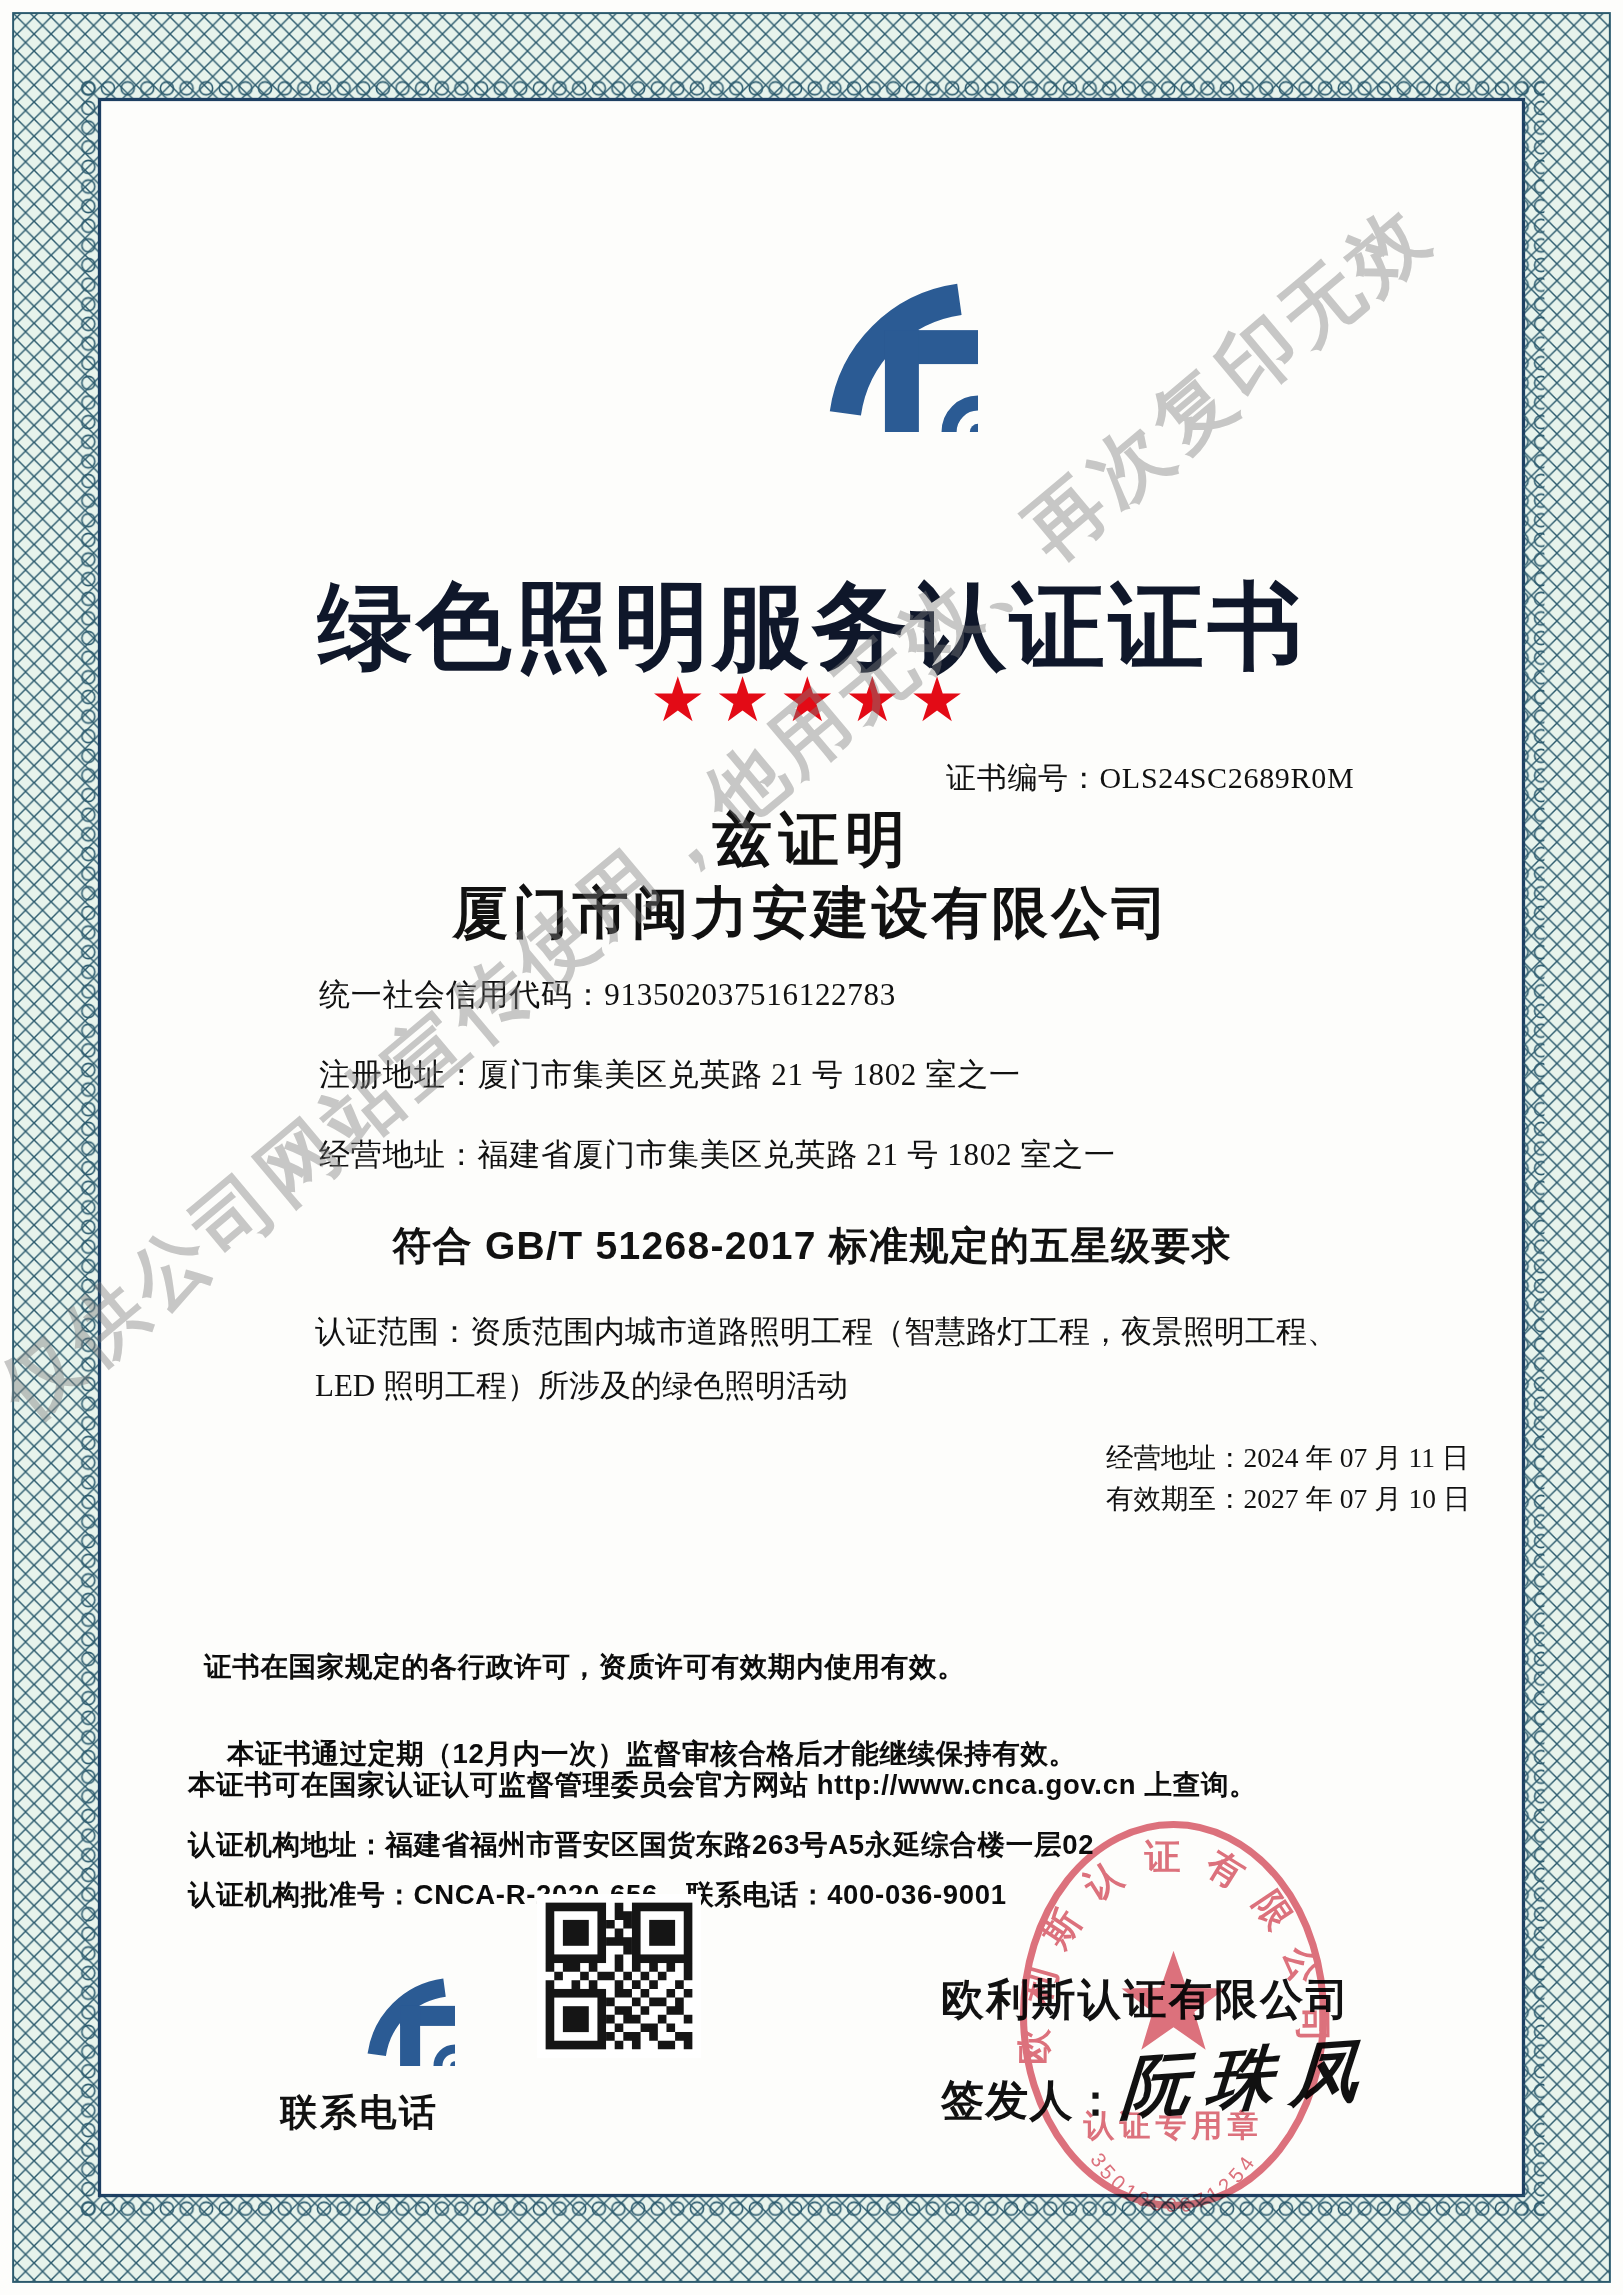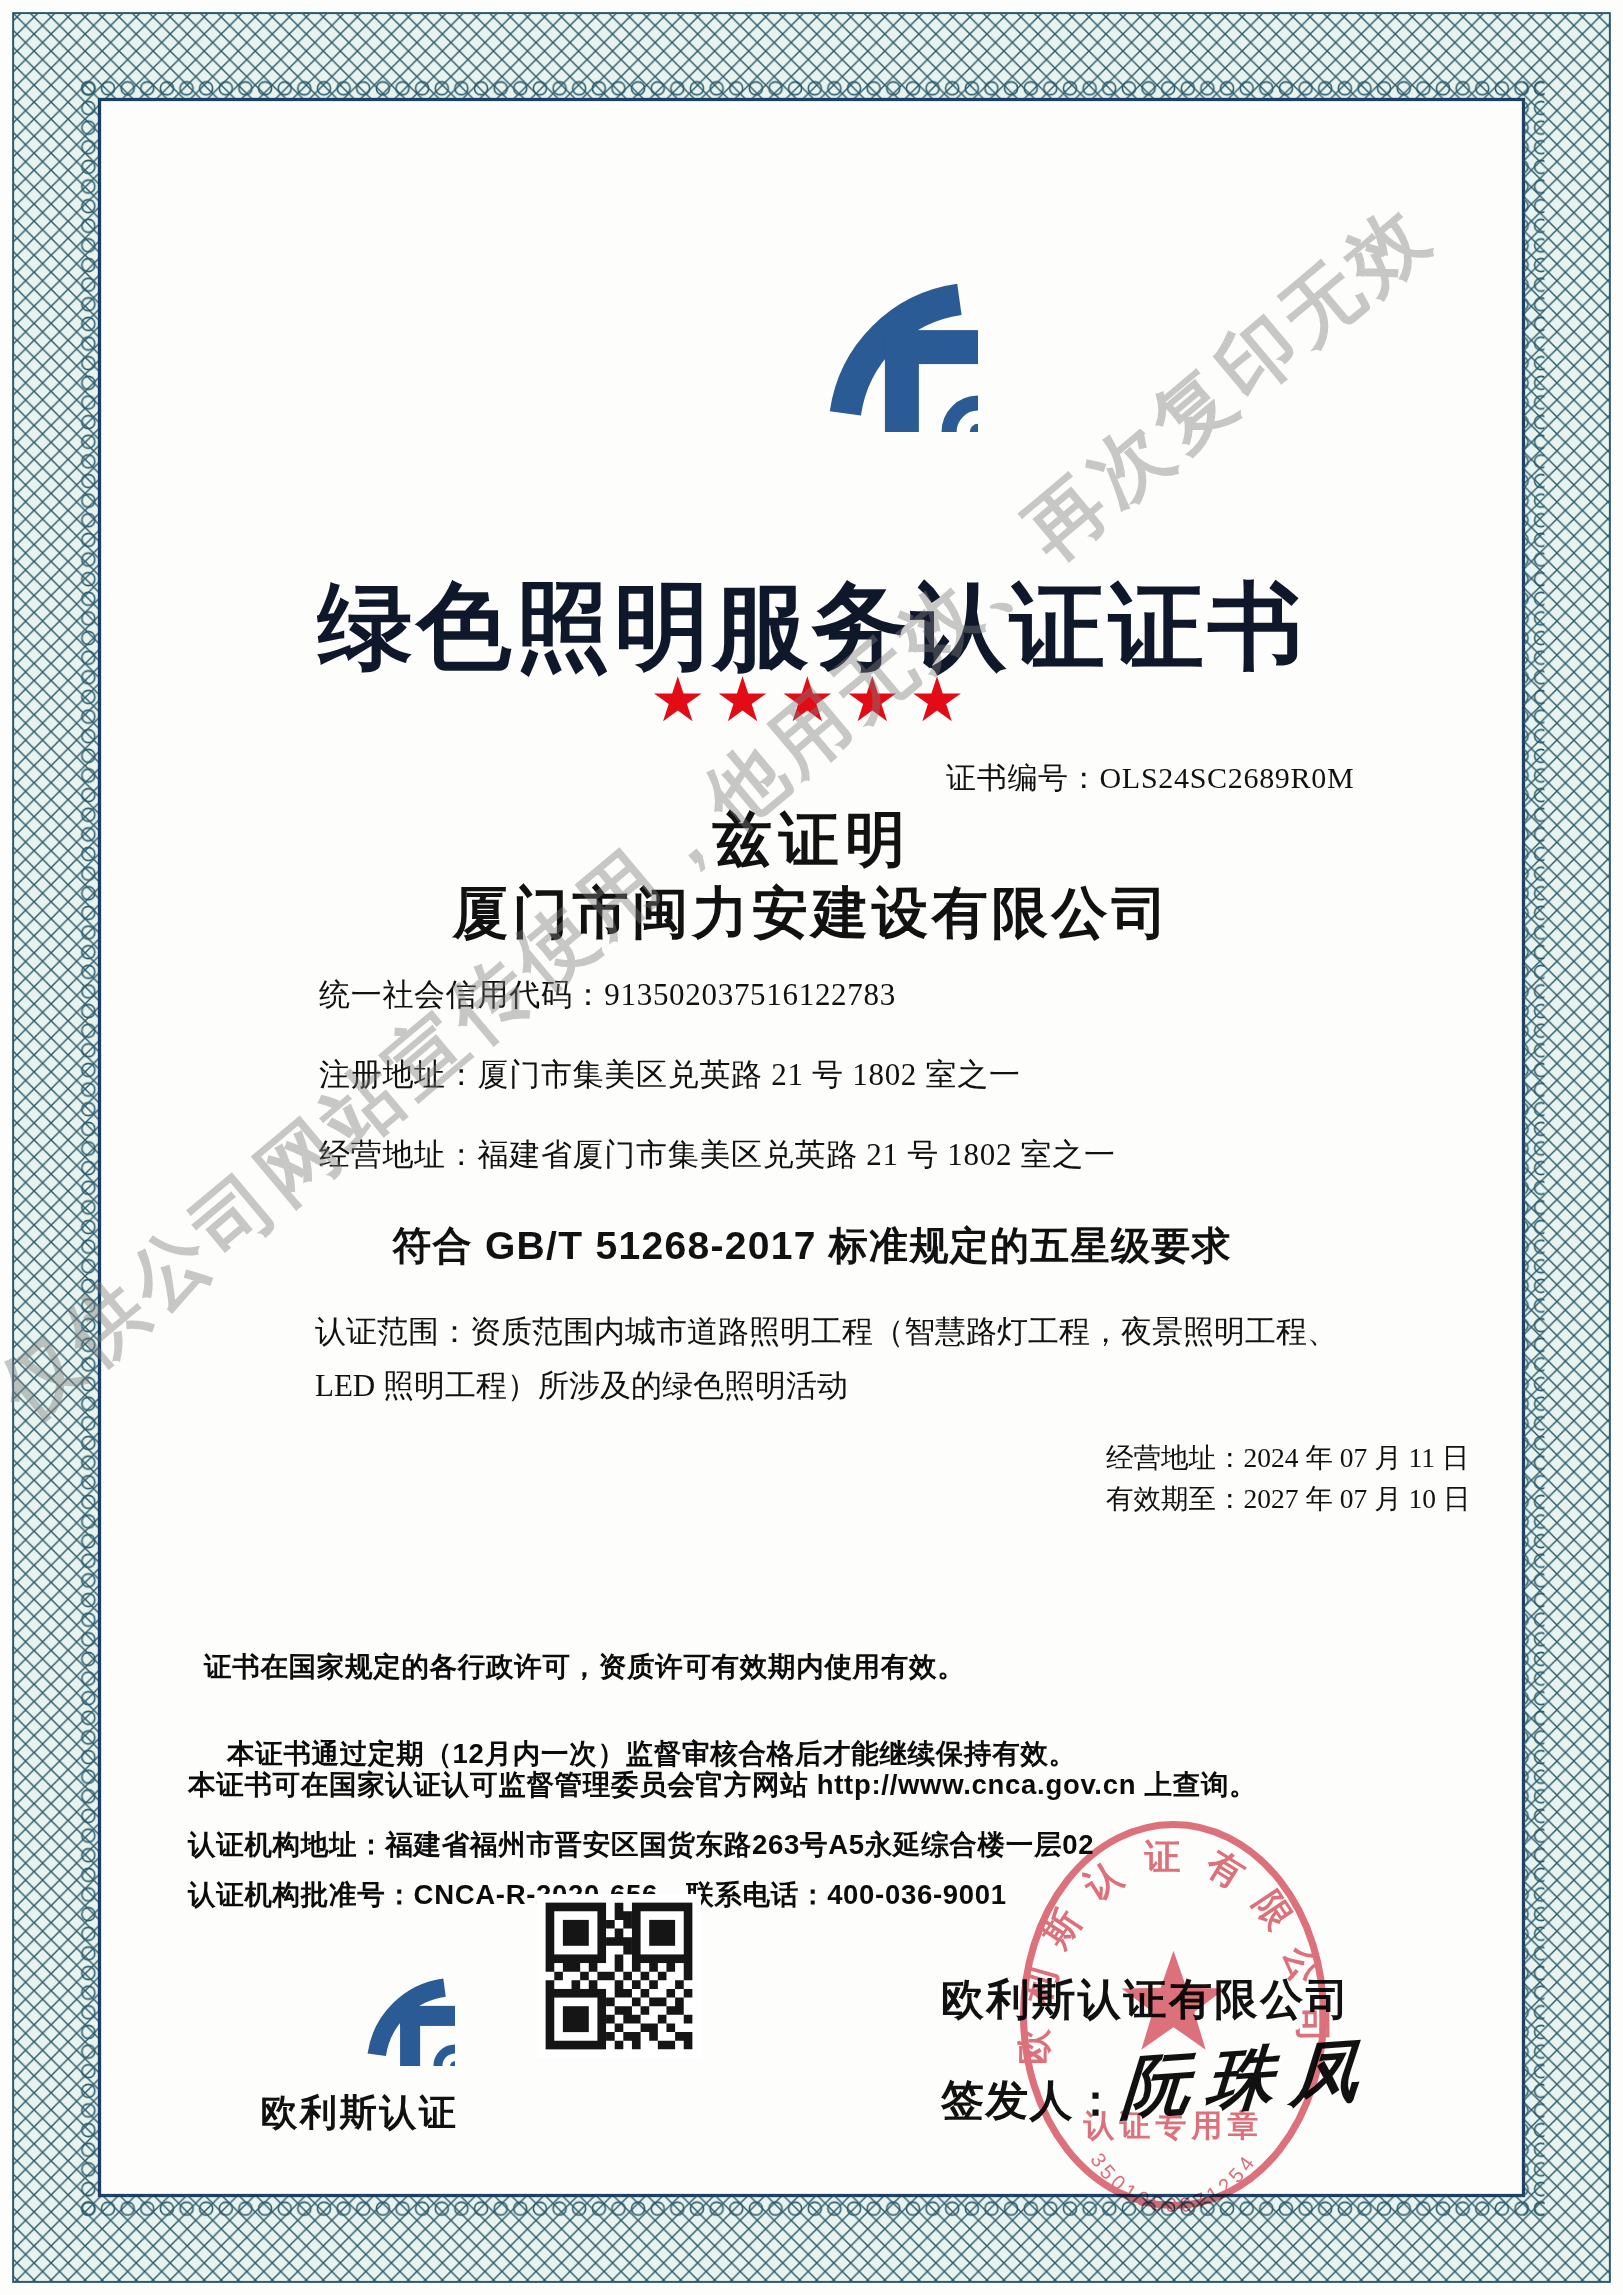--- a/index.html
+++ b/index.html
@@ -176,21 +176,21 @@
 
     <div class="abs note note-1">证书在国家规定的各行政许可，资质许可有效期内使用有效。</div>
     <div class="abs note note-2">本证书通过定期（12月内一次）监督审核合格后才能继续保持有效。</div>
     <div class="abs note note-3">本证书可在国家认证认可监督管理委员会官方网站 http://www.cnca.gov.cn 上查询。</div>
     <div class="abs note note-4">认证机构地址：福建省福州市晋安区国货东路263号A5永延综合楼一层02</div>
     <div class="abs note note-5">认证机构批准号：CNCA-R-2020-656　联系电话：400-036-9001</div>
 
     <svg class="abs logo-footer" viewBox="-260 -260 520 520">
       <use href="#emblem"></use>
     </svg>
-    <div class="abs footer-org-label">欧利斯认证</div>
+    <div class="abs footer-org-label">联系电话</div>
 
     <svg class="abs qr" viewBox="-1 -1 19 19">
       <rect x="-1" y="-1" width="19" height="19" fill="#ffffff"></rect>
       <g fill="#151515">
         <rect x="0" y="0" width="7" height="7"></rect>
           <rect x="1" y="1" width="5" height="5" fill="#fff"></rect>
           <rect x="2" y="2" width="3" height="3"></rect>
         <rect x="10" y="0" width="7" height="7"></rect>
           <rect x="11" y="1" width="5" height="5" fill="#fff"></rect>
           <rect x="12" y="2" width="3" height="3"></rect>

